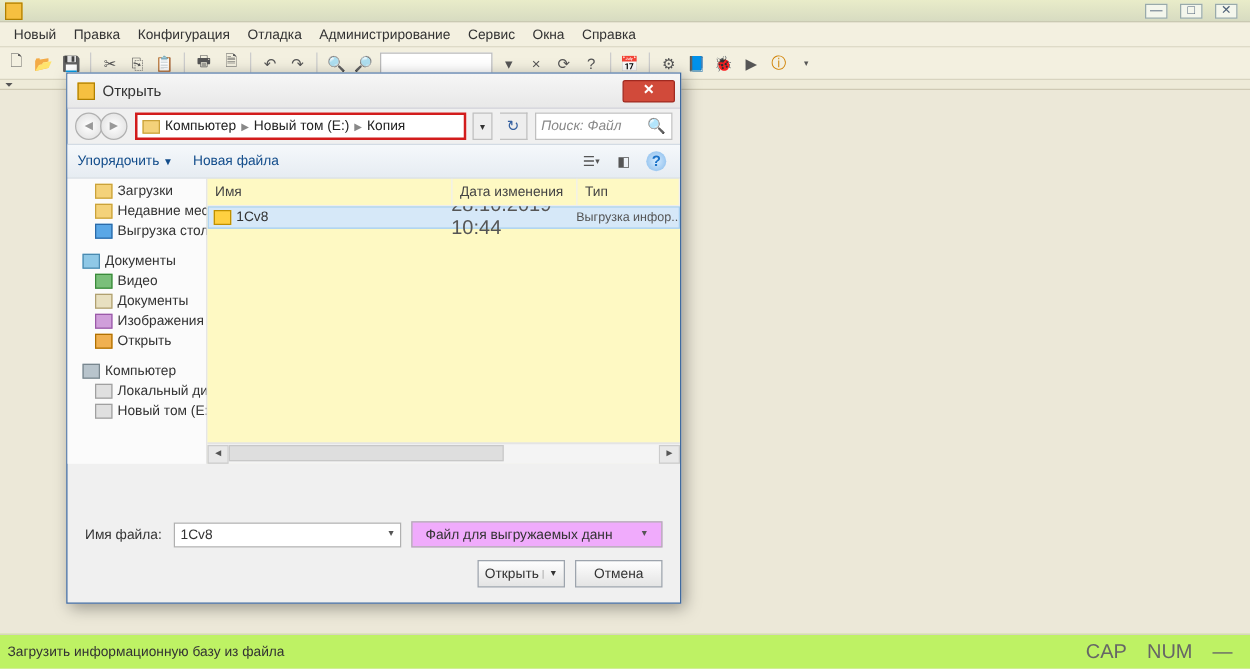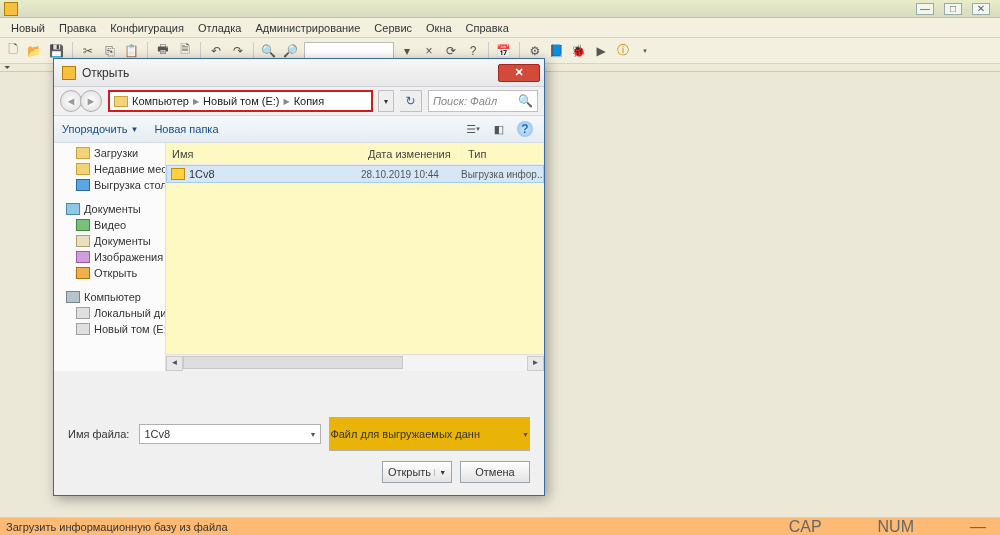--- a/index.html
+++ b/index.html
@@ -23,21 +23,21 @@
   .tool-sep { width: 1px; height: 18px; background: #ccc; margin: 0 2px; }
   .tool-input { width: 90px; height: 18px; border: 1px solid #bbb; background: #fff; font-size: 10px; padding: 0 3px; }
 
   
   .ribbon-edge { height: 8px; background: #eeebd8; border-bottom: 1px solid #cfcab4; display:flex; align-items:center;}
   .ribbon-edge .chev { font-size: 8px; color: #555; padding-left: 4px;}
 
   
 
   
-  .status-bar { position: absolute; bottom: 0; left: 0; right: 0; height: 18px; background: #fdba74; border-top: 1px solid #d8d4c0; display: flex; align-items: center; padding: 0 6px; font-size: 11px; color: #333; gap: 40px; }
+  .status-bar { position: absolute; bottom: 0; left: 0; right: 0; height: 28px; background: #bef264; border-top: 1px solid #d8d4c0; display: flex; align-items: center; padding: 0 6px; font-size: 11px; color: #333; }
   .status-bar .spacer { flex: 1; }
   .status-ind { padding: 0 8px; color: #666; font-size: 16px; }
 
   
   .dialog { position: absolute; left: 53px; top: 58px; width: 492px; background: #f0f0f0; border: 1px solid #3f6aa0; box-shadow: 3px 3px 12px rgba(0,0,0,.35); }
   .dlg-title { height: 28px; background: linear-gradient(#f6f6f6, #e8e8e8); display: flex; align-items: center; padding-left: 8px; border-bottom: 1px solid #cfcfd8; }
   .dlg-title .ticon { width: 14px; height: 14px; background: #f5c040; border: 1px solid #b08000; margin-right: 6px; }
   .dlg-title span.t { font-size: 12px; }
   .dlg-title .spacer { flex: 1; }
   .dlg-close { width: 42px; height: 18px; margin-right: 4px; background: #d14a3a; border: 1px solid #a02a20; border-radius: 2px; color: #fff; text-align: center; line-height: 15px; font-weight: bold; font-size: 11px; }
@@ -83,32 +83,32 @@
   .file-pane { flex: 1; background: #fef9c3; display: flex; flex-direction: column; }
   .file-cols { height: 22px; border-bottom: 1px solid #eee; display: flex; align-items: center; font-size: 11px; color: #444; }
   .file-cols .col { padding: 0 6px; border-right: 1px solid #f0f0f0; height: 100%; display: flex; align-items: center; }
   .col-name { flex: 1; min-width: 180px; }
   .col-date { width: 100px; }
   .col-type { width: 82px; }
   .file-list { flex: 1; overflow: hidden; position: relative; }
   .file-row { height: 18px; display: flex; align-items: center; font-size: 11px; }
   .file-row.sel { background: #d6e8f8; border: 1px solid #a4cef0; }
   .file-row .fname { flex: 1; min-width: 172px; padding-left: 0; }
-  .file-row .fdate { width: 100px; color: #555; font-size: 10px; }
+  .file-row .fdate { width: 100px; color: #555; font-size: 16px; }
   .file-row .ftype { width: 82px; color: #555; font-size: 10px; overflow: hidden; white-space: nowrap; }
   .hscroll { height: 17px; background: #f0f0f0; border-top: 1px solid #e0e0e0; display: flex; align-items: center; }
   .hscroll .arrow { width: 17px; height: 15px; background: #e8e8e8; border: 1px solid #ccc; text-align: center; line-height: 12px; font-size: 8px; color: #555; }
   .hscroll .track { flex: 1; height: 15px; background: #f4f4f4; position: relative; }
   .hscroll .thumb { position: absolute; left: 0px; top: 0; width: 220px; height: 13px; background: #dedede; border: 1px solid #c8c8c8; }
 
   .dlg-bottom { padding: 10px 14px 12px 14px; }
   .row-file { display: flex; align-items: center; margin-bottom: 10px; margin-top: 36px; }
   .row-file .lbl { font-size: 11px; }
   .row-file .fn-input { margin-left: 10px; width: 182px; height: 20px; border: 1px solid #b0b0b0; background: #fff; padding: 0 4px; font-size: 11px; display: flex; align-items: center; justify-content: space-between;}
-  .row-file .ft-select { margin-left: 8px; flex: 1; height: 34px; border: 1px solid #b0b0b0; background: #eab308; padding: 0 0; font-size: 11px; display: flex; align-items: center; justify-content: space-between; }
+  .row-file .ft-select { margin-left: 8px; flex: 1; height: 21px; border: 1px solid #b0b0b0; background: #f0abfc; padding: 0 10px; font-size: 11px; display: flex; align-items: center; justify-content: space-between; }
   .btns-row { display: flex; justify-content: flex-end; gap: 8px; }
   .dlg-btn { width: 70px; height: 22px; border: 1px solid #9da4ad; background: linear-gradient(#fefefe, #e4e4e4); font-size: 11px; display: flex; align-items: center; justify-content: center;}
 
   .small-caret { font-size: 7px; color:#555; }
   .ic-1c { width: 14px; height: 12px; margin: 0 4px; background: #ffd040; border: 1px solid #c09000; position: relative; }
 </style>
 </head>
 <body>
 
 <div class="app-title-bar">
@@ -197,21 +197,21 @@
       <span class="mag">🔍</span>
     </div>
   </div>
 
   <div class="dlg-toolbar">
     <div class="dlg-tool">
       <span>Упорядочить</span>
         <span class="caret">▼</span>
     </div>
     <div class="dlg-tool">
-      <span>Новая папка</span>
+      <span>Новая файла</span>
     </div>
     <div class="spacer"></div>
     <div class="tb-ic">☰ <span class="small-caret">▾</span></div>
     <div class="tb-ic">◧</div>
     <div class="tb-ic">
         <span class="help-ic">?</span>
       </div>
   </div>
 
   <div class="dlg-body">

